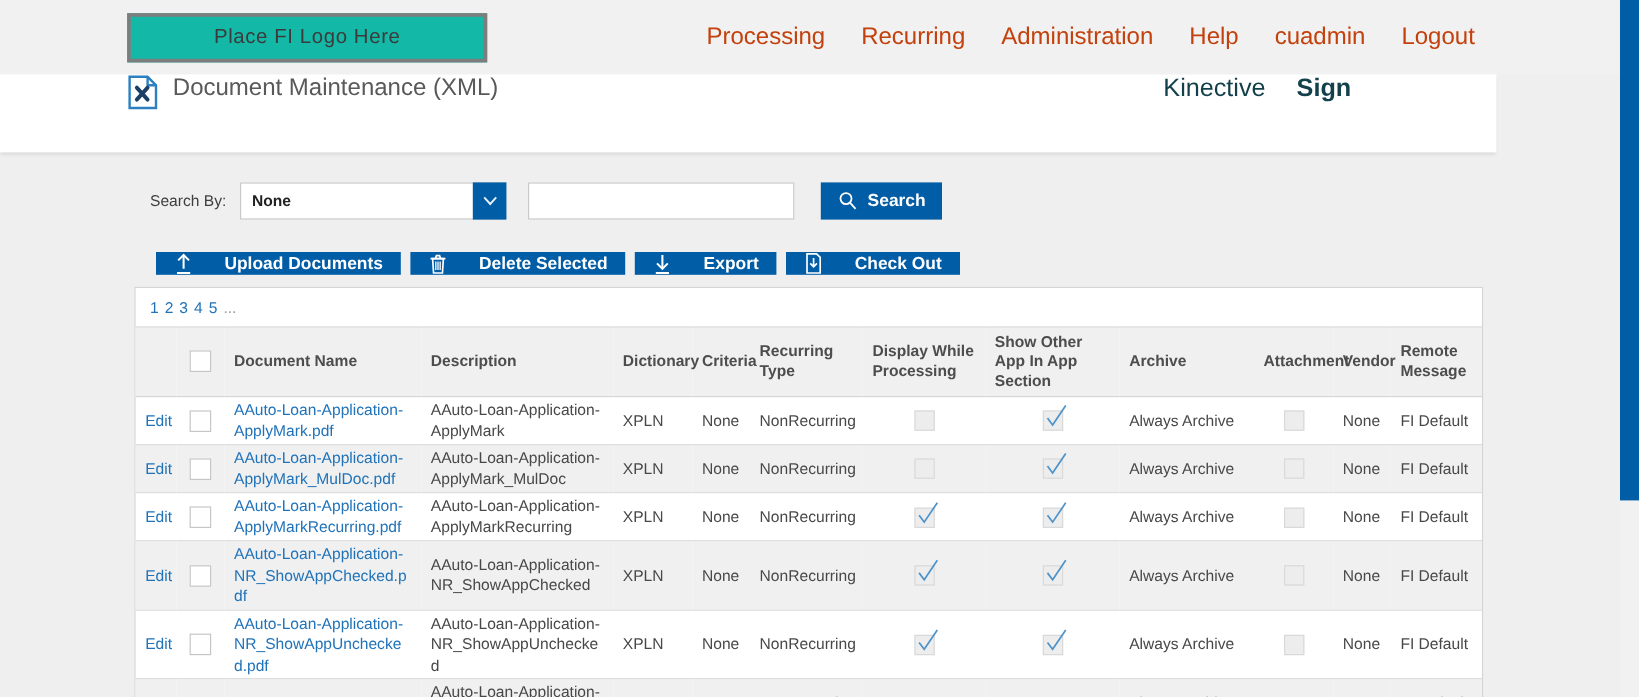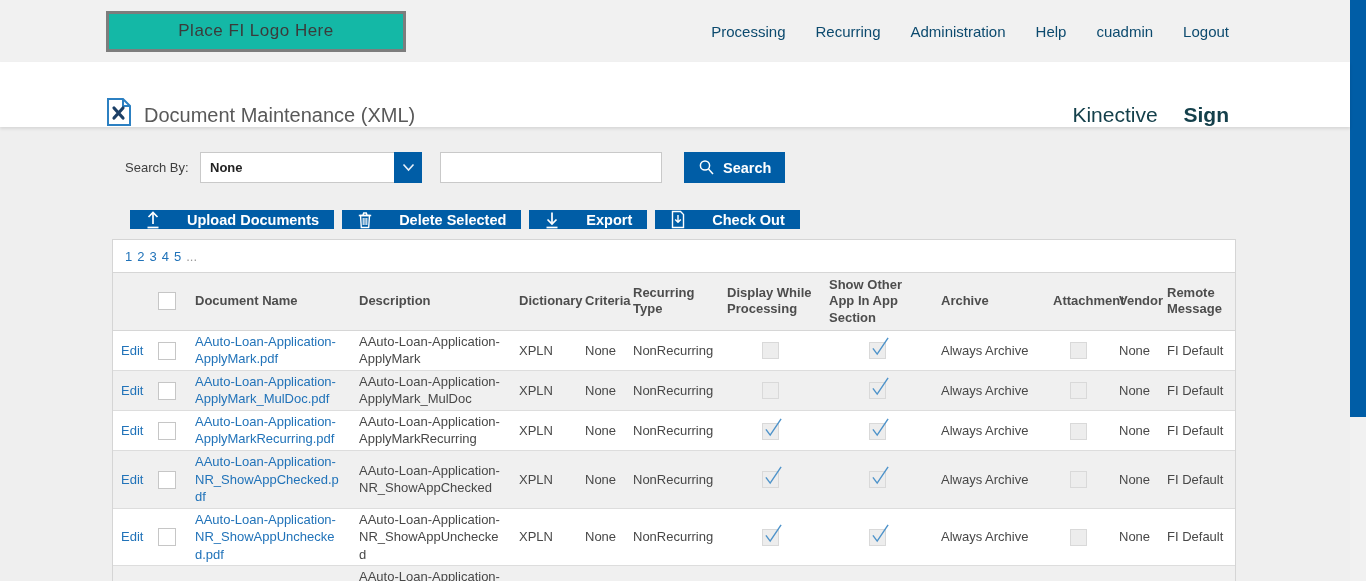--- a/index.html
+++ b/index.html
@@ -6,25 +6,25 @@
   html,body { width:1366px; height:581px; overflow:hidden; background:#efefef;
     font-family:"Liberation Sans", sans-serif; }
   .page { position:relative; width:1366px; height:581px; }
 
   
   .topbar { height:62px; background:#f1f1f1; display:flex; align-items:center; width:1350px; }
   .logo-box { margin-left:106px; width:300px; height:41px; background:#14b8a6;
     border:3px solid #7d7d7d; display:flex; align-items:center; justify-content:center; }
   .logo-box span { font-size:17px; color:#3b3b3b; letter-spacing:.5px; }
   .topnav { margin-left:auto; margin-right:121px; display:flex; gap:30px; }
-  .topnav a { font-size:15px; color:#0c4a6e; text-decoration:none; cursor:pointer; white-space:nowrap; }
-
-  
-  .titlebar { height:65px; background:#ffffff; display:flex; align-items:flex-end;
-    width:1350px; box-shadow:0 2px 3px rgba(0,0,0,.10); position:relative; z-index:2; }
+  .topnav a { font-size:20px; color:#c2410c; text-decoration:none; cursor:pointer; white-space:nowrap; }
+
+  
+  .titlebar { height:65px; background:#ffffff; display:flex; align-items:flex-start;
+    width:1247px; box-shadow:0 2px 3px rgba(0,0,0,.10); position:relative; z-index:2; }
   .title-icon { margin-left:106px; display:inline-flex; }
   .page-title { font-size:20px; font-weight:400; color:#595959; margin-left:12px; }
   .brand { margin-left:auto; margin-right:121px; font-size:21px; color:#14404b; }
   .brand b { font-weight:700;margin-left:20px; }
 
   
   .searchrow { margin:25px 0 0 125px; display:flex; align-items:center; height:31px; }
   .search-label { font-size:13px; color:#3f3f3f; width:75px; }
   .dropdown { width:222px; height:31px; background:#fff; border:1px solid #c9c9c9;
     display:flex; align-items:center; cursor:pointer; position:relative; }

